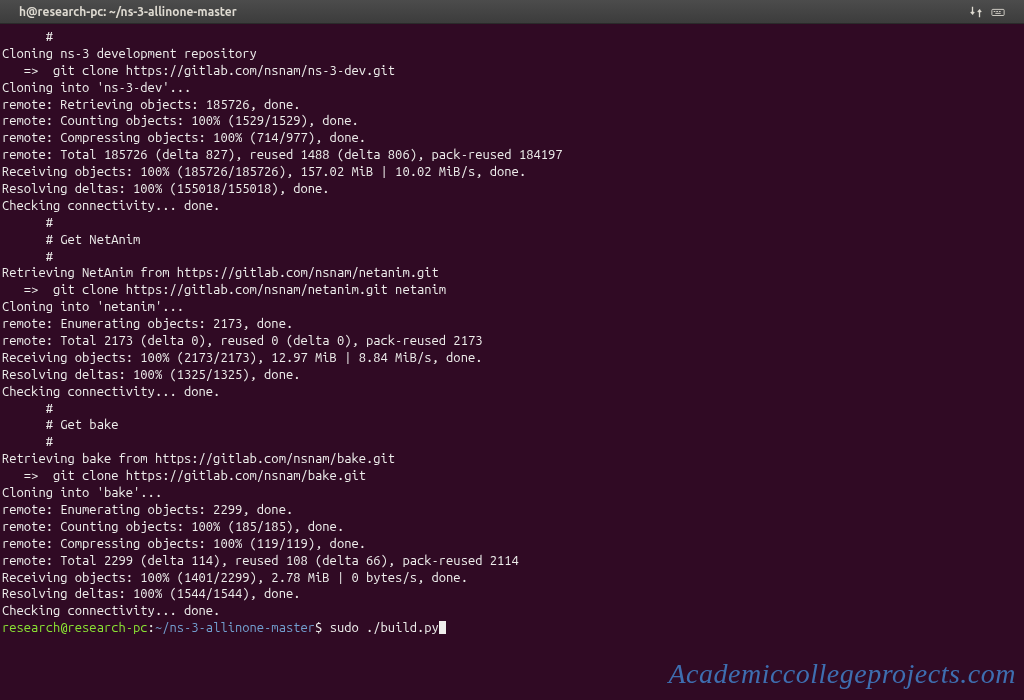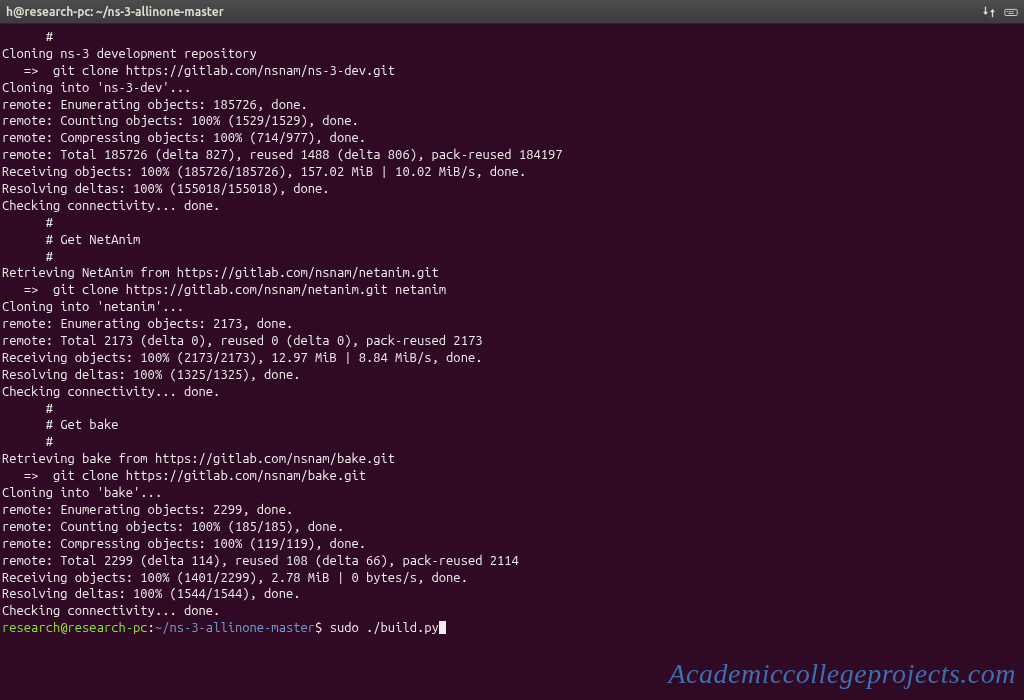--- a/index.html
+++ b/index.html
@@ -11,21 +11,21 @@
       background: #300a24;
       color: #eeeeec;
       overflow: hidden;
       line-height: 1.3;
     }
     .titlebar {
       height: 24px;
       background: linear-gradient(to bottom, #4c4c4c, #3c3c3c);
       display: flex;
       align-items: center;
-      padding: 0 6px;
+      padding: 0 19px;
       font-family: 'Ubuntu', sans-serif;
       font-size: 12px;
       color: #dfdbd2;
       border-bottom: 1px solid #2a2a2a;
     }
     .titlebar-title { flex: 1; font-weight: bold; }
     .titlebar-icons { display: flex; gap: 8px; align-items: center; }
     .titlebar-icon { width: 14px; height: 14px; display:flex; align-items:center; justify-content:center; }
     .terminal {
       padding: 4px 6px 4px 2px;
@@ -77,21 +77,21 @@
     </span>
   </div>
 </div>
 
 <div class="terminal">
   <div class="line">      #</div>
   <div class="line"></div>
   <div class="line">Cloning ns-3 development repository</div>
   <div class="line">   =&gt;  git clone https://gitlab.com/nsnam/ns-3-dev.git</div>
   <div class="line">Cloning into 'ns-3-dev'...</div>
-  <div class="line">remote: Enumerating objects: 185726, done.</div>
+  <div class="line">remote: Retrieving objects: 185726, done.</div>
   <div class="line">remote: Counting objects: 100% (1529/1529), done.</div>
   <div class="line">remote: Compressing objects: 100% (714/977), done.</div>
   <div class="line">remote: Total 185726 (delta 827), reused 1488 (delta 806), pack-reused 184197</div>
   <div class="line">Receiving objects: 100% (185726/185726), 157.02 MiB | 10.02 MiB/s, done.</div>
   <div class="line">Resolving deltas: 100% (155018/155018), done.</div>
   <div class="line">Checking connectivity... done.</div>
   <div class="line"></div>
   <div class="line">      #</div>
   <div class="line">      # Get NetAnim</div>
   <div class="line">      #</div>

